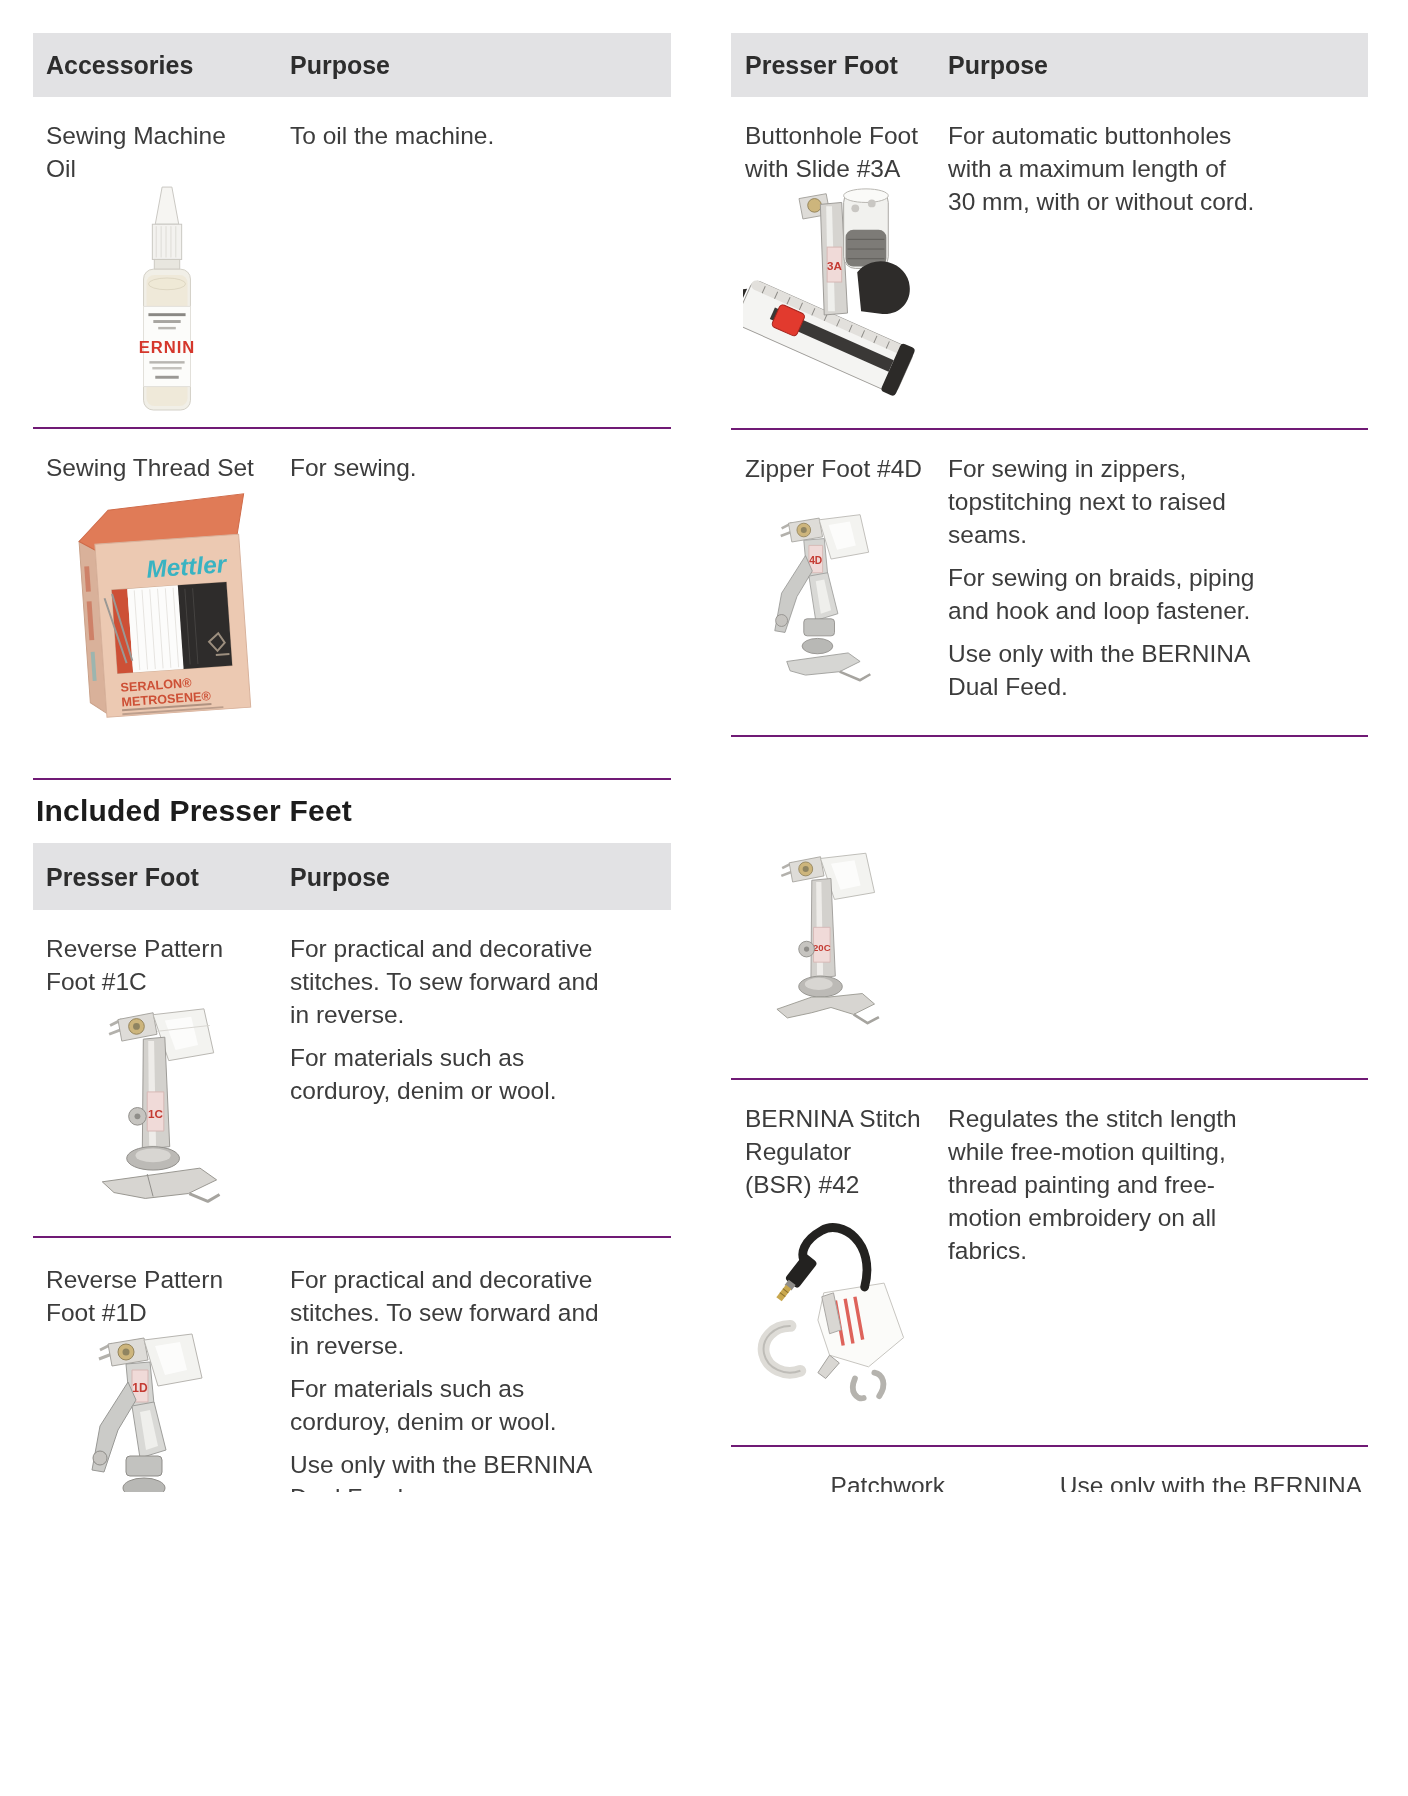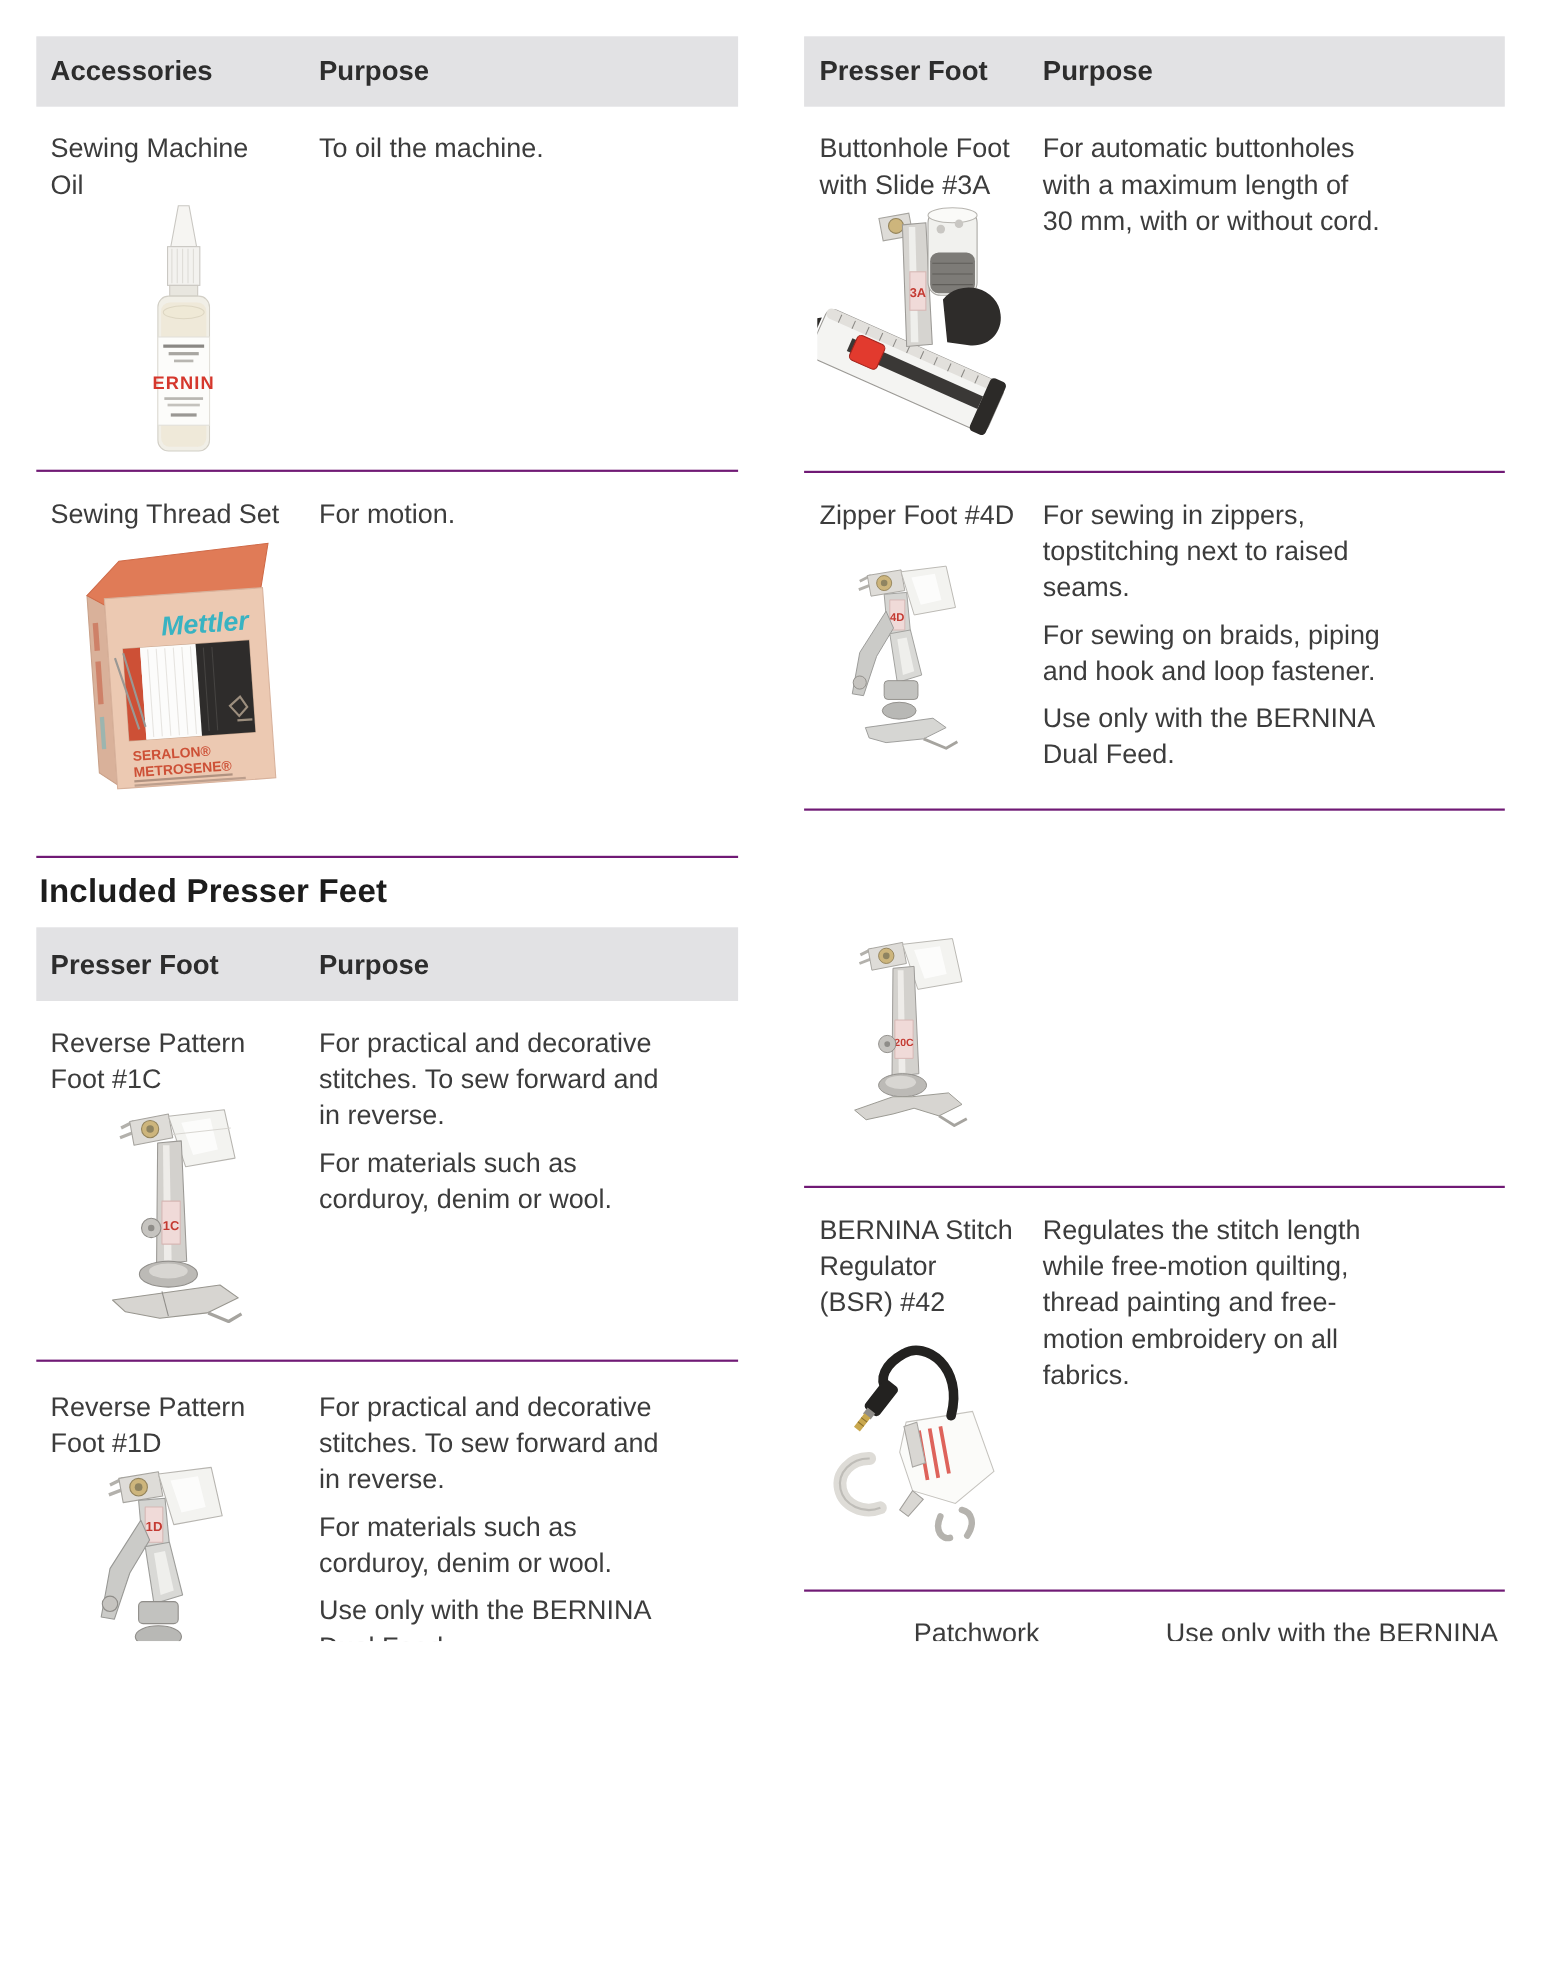--- a/index.html
+++ b/index.html
@@ -83,21 +83,21 @@
           <rect x="27" y="182" width="36" height="2.5" fill="#b8b6b1"></rect>
           <rect x="30" y="188" width="30" height="2.5" fill="#c4c2bd"></rect>
           <rect x="33" y="197" width="24" height="3" fill="#9a9894"></rect>
         </svg>
       </figure>
     </div>
 
     <div class="row" style="height:351px">
       <div class="name">Sewing Thread Set</div>
       <div class="purpose">
-        <p>For motion.</p>
+        <p>For sewing.</p>
       </div>
       <figure class="img" style="left:37px;top:61px;width:185px;height:228px">
         <svg viewBox="0 0 190 232">
           <g transform="rotate(-4 95 116)">
             <polygon points="14,46 30,36 30,224 14,212" fill="#d9b19a" stroke="#c9a189"></polygon>
             <polygon points="14,46 46,16 186,9 176,52 30,56" fill="#e07b57" stroke="#cf6a48"></polygon>
             <rect x="30" y="50" width="148" height="178" fill="#ecc9b2" stroke="#d8b29c"></rect>
             <path d="M20 72 v26 M20 108 v40" stroke="#c45a40" stroke-width="5" opacity=".55" fill="none"></path>
             <path d="M20 160 v30" stroke="#5fb9c4" stroke-width="4" opacity=".5" fill="none"></path>
             <text class="svg-label" x="122" y="88" font-size="25" font-style="italic" font-weight="bold" fill="#39b3c2" text-anchor="middle">Mettler</text>

